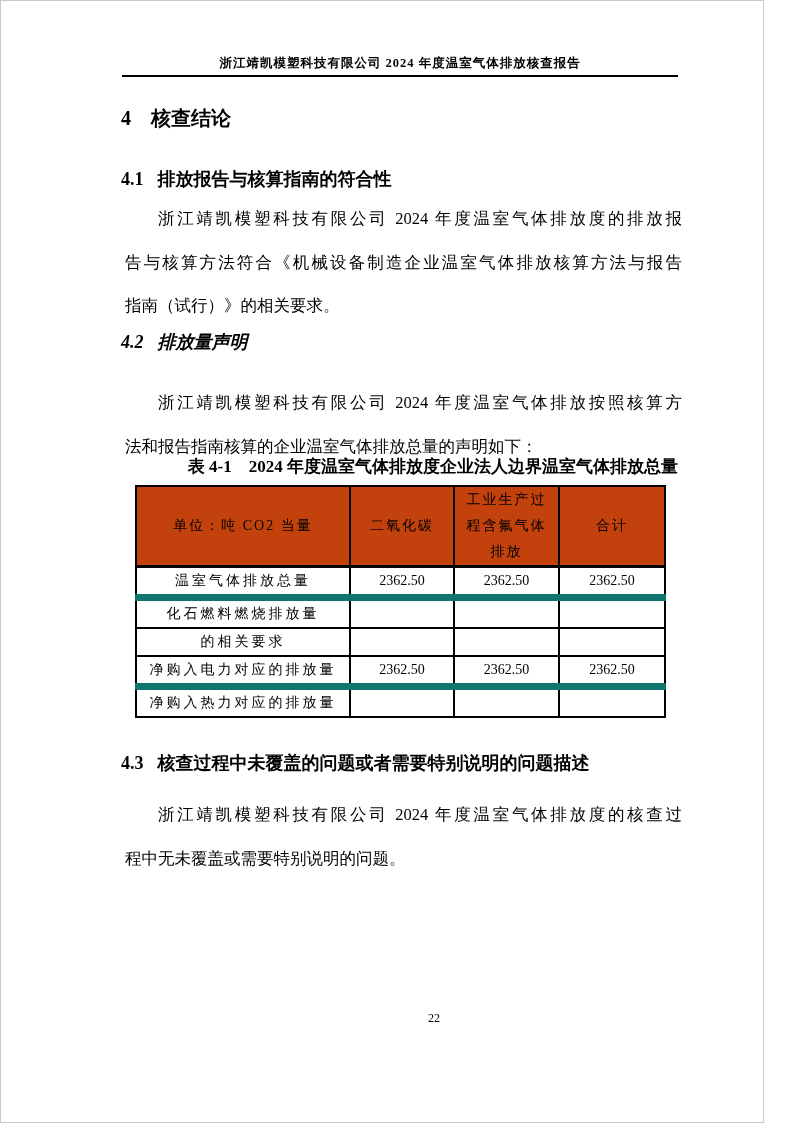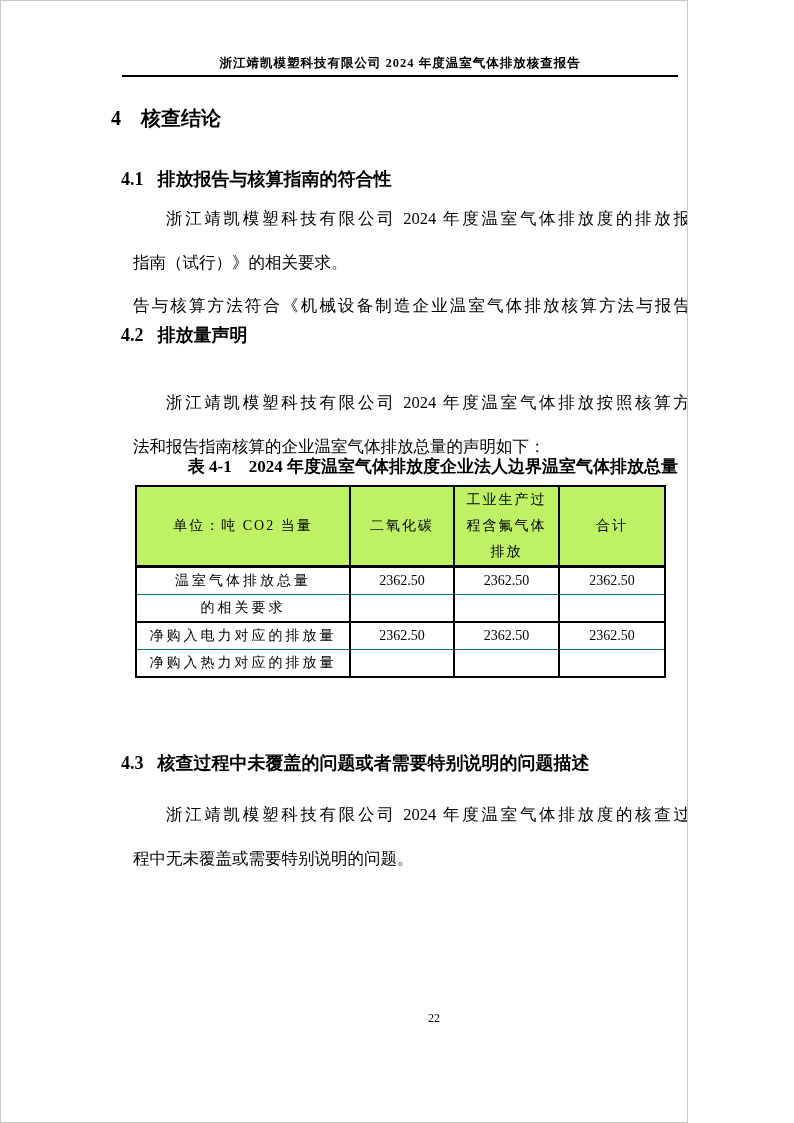--- a/index.html
+++ b/index.html
@@ -1,54 +1,54 @@
 <!DOCTYPE html>
 <html><head>
 <meta charset="utf-8">
 <style>
   html,body{margin:0;padding:0;background:#ffffff;}
   .page{
-    position:relative;width:688px;height:1123px;background:#ffffff;
+    position:relative;width:764px;height:1123px;background:#ffffff;
     font-family:"Liberation Serif", serif;color:#000;box-sizing:border-box;
     border:1px solid #c8c8c8;overflow:hidden;
   }
   .doc-header{
     position:absolute;left:121px;top:54px;width:556px;
     text-align:center;font-size:12.5px;font-weight:bold;line-height:16px;
     padding-bottom:4px;border-bottom:2px solid #000;letter-spacing:1px;
   }
-  .h1{position:absolute;left:110px;top:104px;font-size:20px;font-weight:bold;}
+  .h1{position:absolute;left:120px;top:104px;font-size:20px;font-weight:bold;}
   .h2{position:absolute;left:120px;font-size:18px;font-weight:bold;}
   .h1 .htitle{margin-left:20px;}
   .h2 .htitle{margin-left:14px;}
-  .para{position:absolute;left:132px;width:557px;font-size:16.5px;line-height:43.5px;}
+  .para{position:absolute;left:124px;width:557px;font-size:16.5px;line-height:43.5px;}
   .bodyline{width:100%;}
   .bodyline.first{text-indent:33px;}
   .bodyline.fill{text-align:justify;text-align-last:justify;}
   .caption{
     position:absolute;left:120px;top:454px;width:557px;text-align:right;
     font-size:17px;font-weight:bold;
   }
   table.t41{
     position:absolute;left:134px;top:484px;border-collapse:collapse;
     border:2px solid #000;table-layout:fixed;
   }
   table.t41 td{
     border-left:2px solid #000;border-right:2px solid #000;
     border-top:0;border-bottom:0;
     text-align:center;vertical-align:middle;padding:0 6px;box-sizing:border-box;
     font-size:14px;line-height:26px;
   }
   tr.thead td{
-    background:#bef264;height:80px;border-bottom:3px solid #000;
+    background:#c2410c;height:80px;border-bottom:3px solid #000;
     letter-spacing:2px;line-height:26px;
   }
   tr.r td{height:26px;}
   tr.r td.lbl{letter-spacing:3px;}
-  tr.sep-thin td{border-bottom:1px solid #0f766e;margin-top:20px;}
+  tr.sep-thin td{border-bottom:7px solid #0f766e;margin-top:20px;}
   tr.sep-thick td{border-bottom:2px solid #000;}
   .pagenum{
     position:absolute;left:0;top:1010px;width:794px;text-align:center;
     font-size:12px;
     padding-left:36px;
   }
 </style>
 </head>
 <body>
 
@@ -59,25 +59,25 @@
   <div class="h1">
     <span>4</span><span class="htitle">核查结论</span>
   </div>
 
   <div class="h2" style="top:166px;">
     <span>4.1</span><span class="htitle">排放报告与核算指南的符合性</span>
   </div>
 
   <div class="para" style="top:196px;">
     <div class="bodyline first fill">浙江靖凯模塑科技有限公司 2024 年度温室气体排放度的排放报</div>
+    <div class="bodyline fill">告与核算方法符合《机械设备制造企业温室气体排放核算方法与报告</div>
     <div class="bodyline">指南（试行）》的相关要求。</div>
-    <div class="bodyline fill">告与核算方法符合《机械设备制造企业温室气体排放核算方法与报告</div>
   </div>
 
-  <div class="h2" style="top:322px;">
+  <div class="h2" style="top:329px;font-style:italic;">
     <span>4.2</span><span class="htitle">排放量声明</span>
   </div>
 
   <div class="para" style="top:380px;">
     <div class="bodyline first fill">浙江靖凯模塑科技有限公司 2024 年度温室气体排放按照核算方</div>
     <div class="bodyline">法和报告指南核算的企业温室气体排放总量的声明如下：</div>
   </div>
 
   <div class="caption">表 4-1　2024 年度温室气体排放度企业法人边界温室气体排放总量</div>
 
@@ -93,20 +93,26 @@
         <td>单位：吨 CO2 当量</td>
         <td>二氧化碳</td>
         <td>工业生产过程含氟气体排放</td>
         <td>合计</td>
       </tr>
       <tr class="r sep-thin">
         <td class="lbl">温室气体排放总量</td>
         <td>2362.50</td>
         <td>2362.50</td>
         <td>2362.50</td>
+      </tr>
+      <tr class="r sep-thick">
+        <td class="lbl">化石燃料燃烧排放量</td>
+        <td></td>
+        <td></td>
+        <td></td>
       </tr>
       <tr class="r sep-thick">
         <td class="lbl">的相关要求</td>
         <td></td>
         <td></td>
         <td></td>
       </tr>
       <tr class="r sep-thin">
         <td class="lbl">净购入电力对应的排放量</td>
         <td>2362.50</td>

